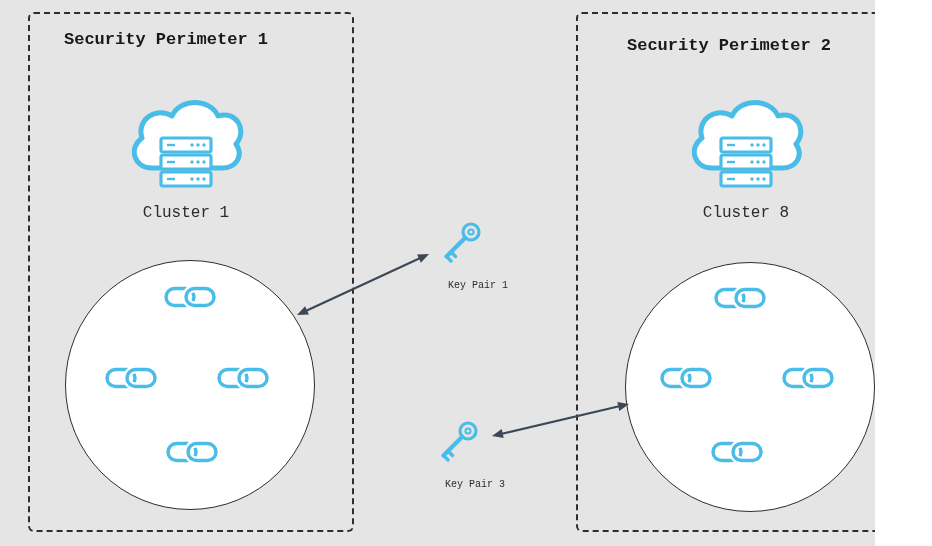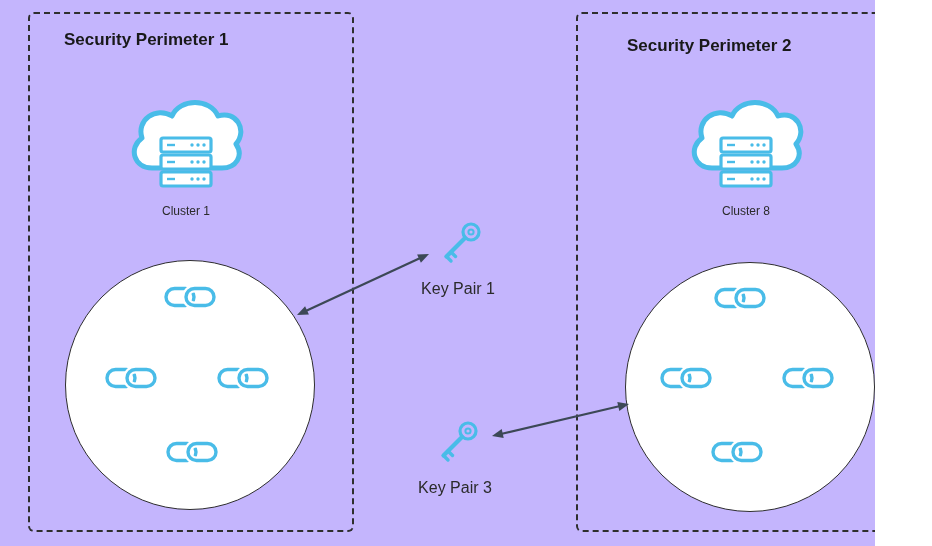--- a/index.html
+++ b/index.html
@@ -1,22 +1,23 @@
 <!DOCTYPE html>
 <html><head>
 <meta charset="utf-8">
 <style>
   html, body { margin: 0; padding: 0; background: #ffffff; }
   body { font-family: "Liberation Sans", "DejaVu Sans", sans-serif; }
   .canvas {
     position: relative;
     width: 875px;
     height: 546px;
-    background: #c4b5fd;
+    background: #e5e5e5;
     overflow: hidden;
+    font-family: Liberation Mono, monospace;
   }
 
   .perimeter-box {
     position: absolute;
     border: 2px dashed #2e2e2e;
     border-radius: 6px;
     background: transparent;
     box-sizing: border-box;
   }
   #perimeter-1 { left: 28px;  top: 12px; width: 326px; height: 520px; }
@@ -33,21 +34,21 @@
   #title-2 { left: 627px; top: 36px; }
 
   .cloud-icon { position: absolute; width: 116px; height: 100px; }
   #cloud-1 { left: 128px; top: 92px; }
   #cloud-2 { left: 688px; top: 92px; }
 
   .cluster-label {
     position: absolute;
     width: 116px;
     text-align: center;
-    font-size: 12px;
+    font-size: 16px;
     color: #2b2b2b;
   }
   #cluster-label-1 { left: 128px; top: 204px; }
   #cluster-label-2 { left: 688px; top: 204px; }
 
   .node-circle {
     position: absolute;
     width: 250px;
     height: 250px;
     border: 1.5px solid #2e2e2e;
@@ -60,22 +61,22 @@
 
   .chain-icon { position: absolute; width: 52px; height: 22px; }
 
   .key-icon { position: absolute; width: 50px; height: 50px; }
   #key-1 { left: 437px; top: 219px; }
   #key-2 { left: 434px; top: 418px; }
 
   .key-label {
     position: absolute;
     width: 100px;
-    text-align: center;
-    font-size: 16px;
+    text-align: right;
+    font-size: 10px;
     color: #2b2b2b;
   }
   #key-label-1 { left: 408px; top: 280px; }
   #key-label-2 { left: 405px; top: 479px; }
 
   #arrow-layer {
     position: absolute;
     left: 0; top: 0;
     width: 932px; height: 546px;
     pointer-events: none;

